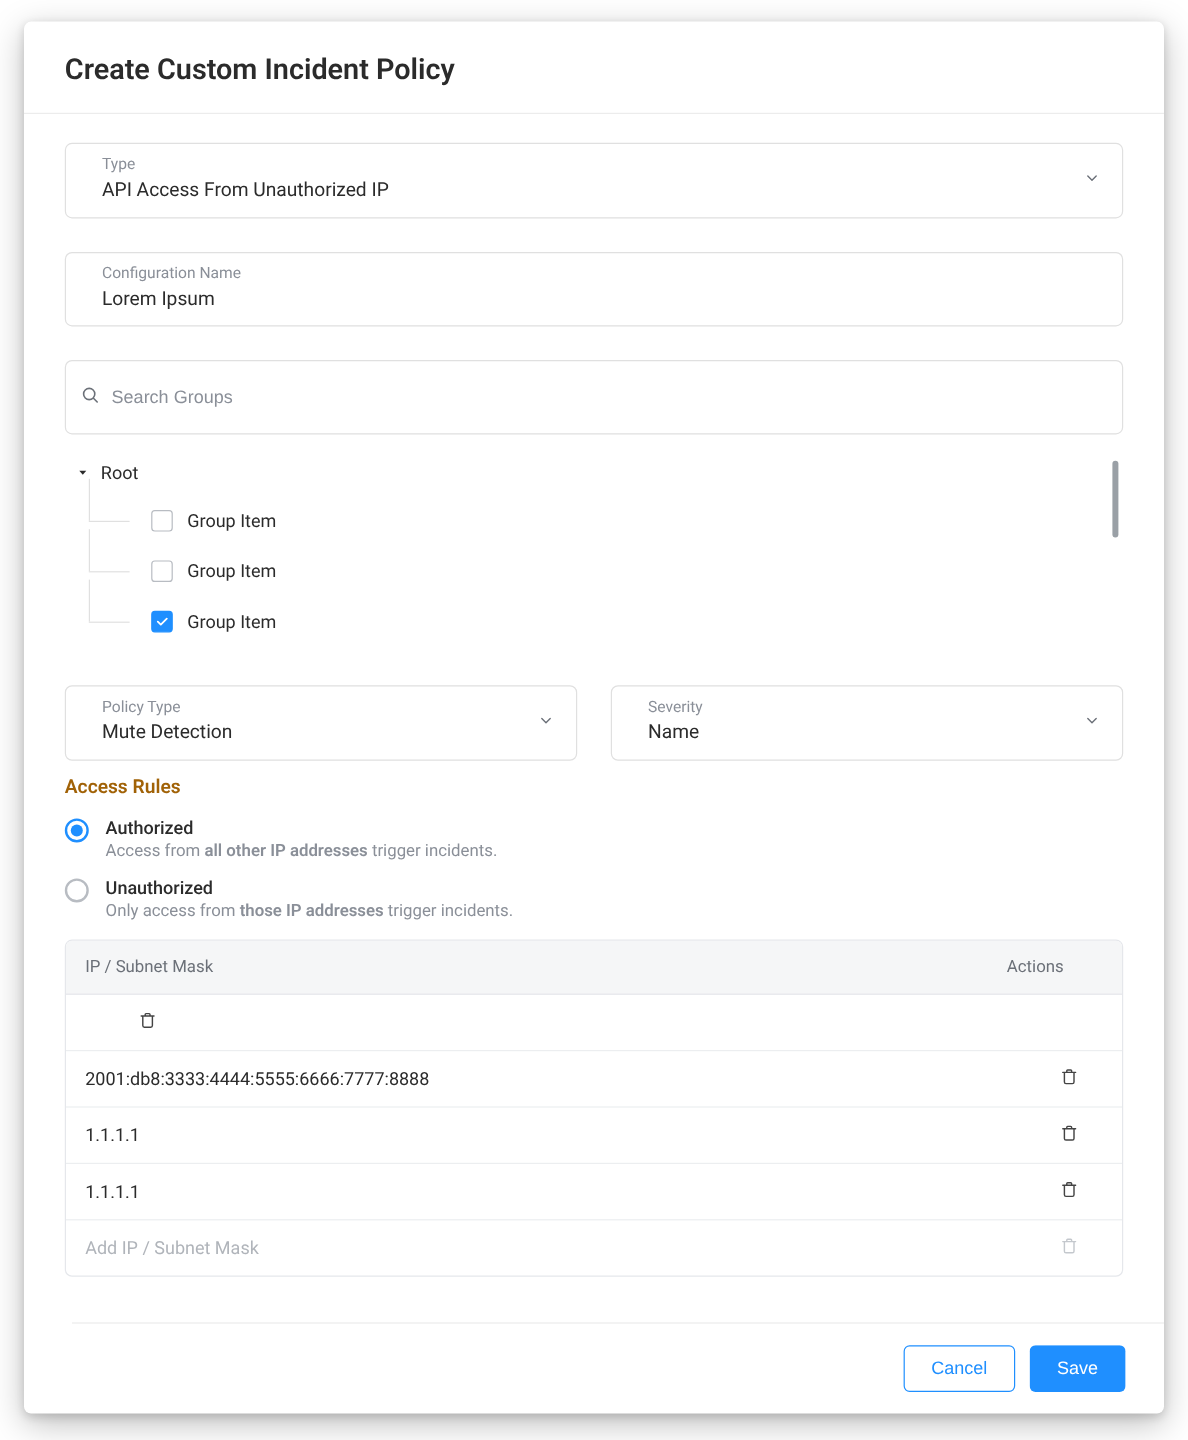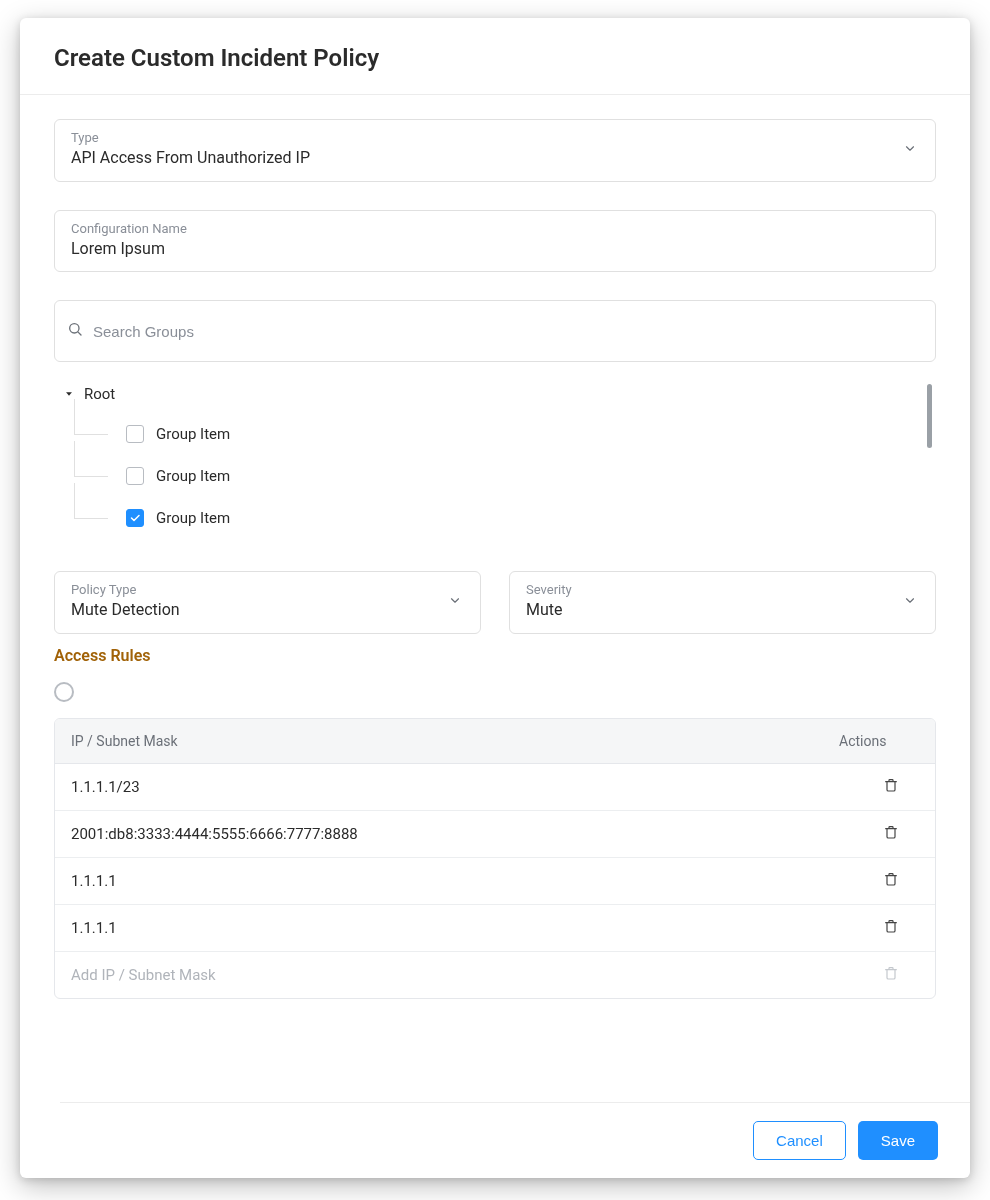--- a/index.html
+++ b/index.html
@@ -33,21 +33,21 @@
     color: #2b2b2b;
   }
   .modal-body {
     flex: 1;
     padding: 24px 34px 12px 34px;
     overflow-y: auto;
   }
   .field-box {
     border: 1px solid #e0e0e0;
     border-radius: 6px;
-    padding: 10px 16px 12px 16px;
+    padding: 10px 16px 12px 30px;
     margin-bottom: 28px;
     position: relative;
   }
   .field-box.with-chevron { padding-right: 46px; }
   .field-label {
     font-size: 13px;
     color: #8a8f98;
     margin-bottom: 2px;
   }
   .field-value {
@@ -333,43 +333,57 @@
         <div class="field-label">Policy Type</div>
         <div class="field-value">Mute Detection</div>
         <span class="chevron">
           <svg width="14" height="14" viewBox="0 0 24 24" fill="none">
               <path d="M6 9l6 6 6-6" stroke="#6b7078" stroke-width="2" stroke-linecap="round" stroke-linejoin="round"></path>
             </svg>
         </span>
       </div>
       <div class="field-box with-chevron">
         <div class="field-label">Severity</div>
-        <div class="field-value">Mute</div>
+        <div class="field-value">Name</div>
         <span class="chevron">
           <svg width="14" height="14" viewBox="0 0 24 24" fill="none">
               <path d="M6 9l6 6 6-6" stroke="#6b7078" stroke-width="2" stroke-linecap="round" stroke-linejoin="round"></path>
             </svg>
         </span>
       </div>
     </div>
 
     <div class="section-title">Access Rules</div>
 
+    <div class="radio-row">
+      <span class="radio selected"></span>
+      <div>
+        <div class="radio-label">Authorized</div>
+        <div class="radio-desc">
+          <span>Access from </span><span class="bold">all other IP addresses</span><span> trigger incidents.</span>
+        </div>
+      </div>
+    </div>
 
     <div class="radio-row">
       <span class="radio"></span>
+      <div>
+        <div class="radio-label">Unauthorized</div>
+        <div class="radio-desc">
+          <span>Only access from </span><span class="bold">those IP addresses</span><span> trigger incidents.</span>
+        </div>
+      </div>
     </div>
 
     <div class="table">
       <div class="table-header">
         <div class="col-ip">IP / Subnet Mask</div>
         <div class="col-actions">Actions</div>
       </div>
       <div class="table-row">
-        <div class="col-ip">1.1.1.1/23</div>
         <div class="col-actions">
             <span class="trash-btn"><svg width="16" height="18" viewBox="0 0 24 24" fill="none">
                 <path d="M4 7h16M9 7V5a1 1 0 011-1h4a1 1 0 011 1v2M6 7v12a2 2 0 002 2h8a2 2 0 002-2V7" stroke="#444" stroke-width="1.8" stroke-linecap="round"></path>
               </svg></span>
           </div>
       </div>
       <div class="table-row">
         <div class="col-ip">2001:db8:3333:4444:5555:6666:7777:8888</div>
         <div class="col-actions">
             <span class="trash-btn"><svg width="16" height="18" viewBox="0 0 24 24" fill="none">

